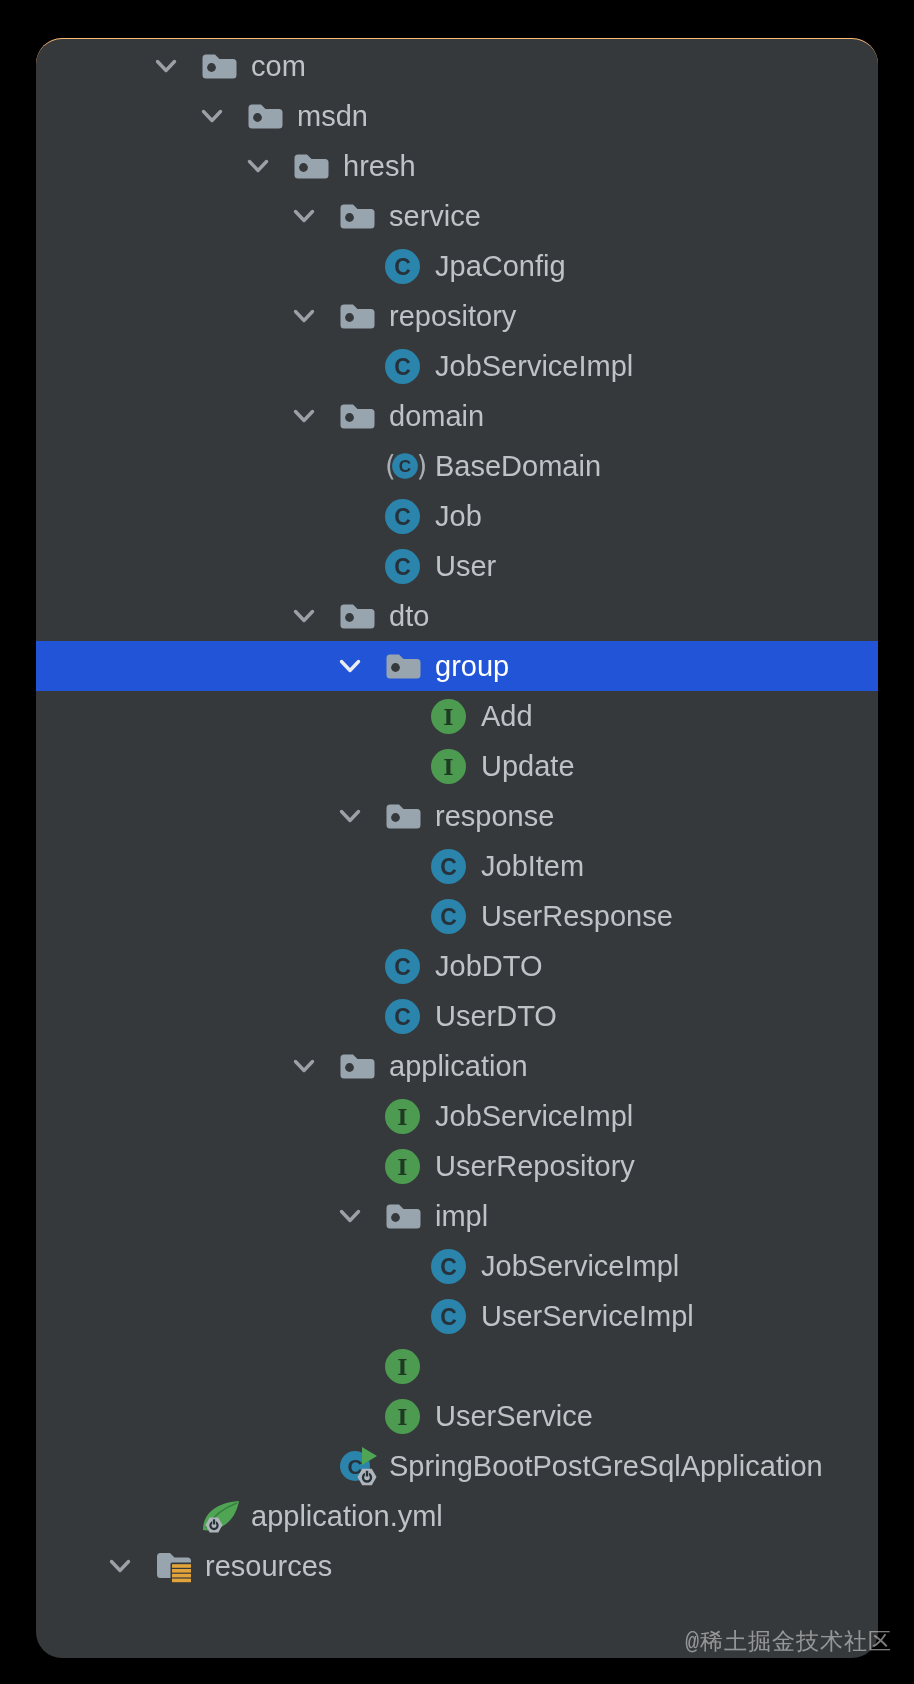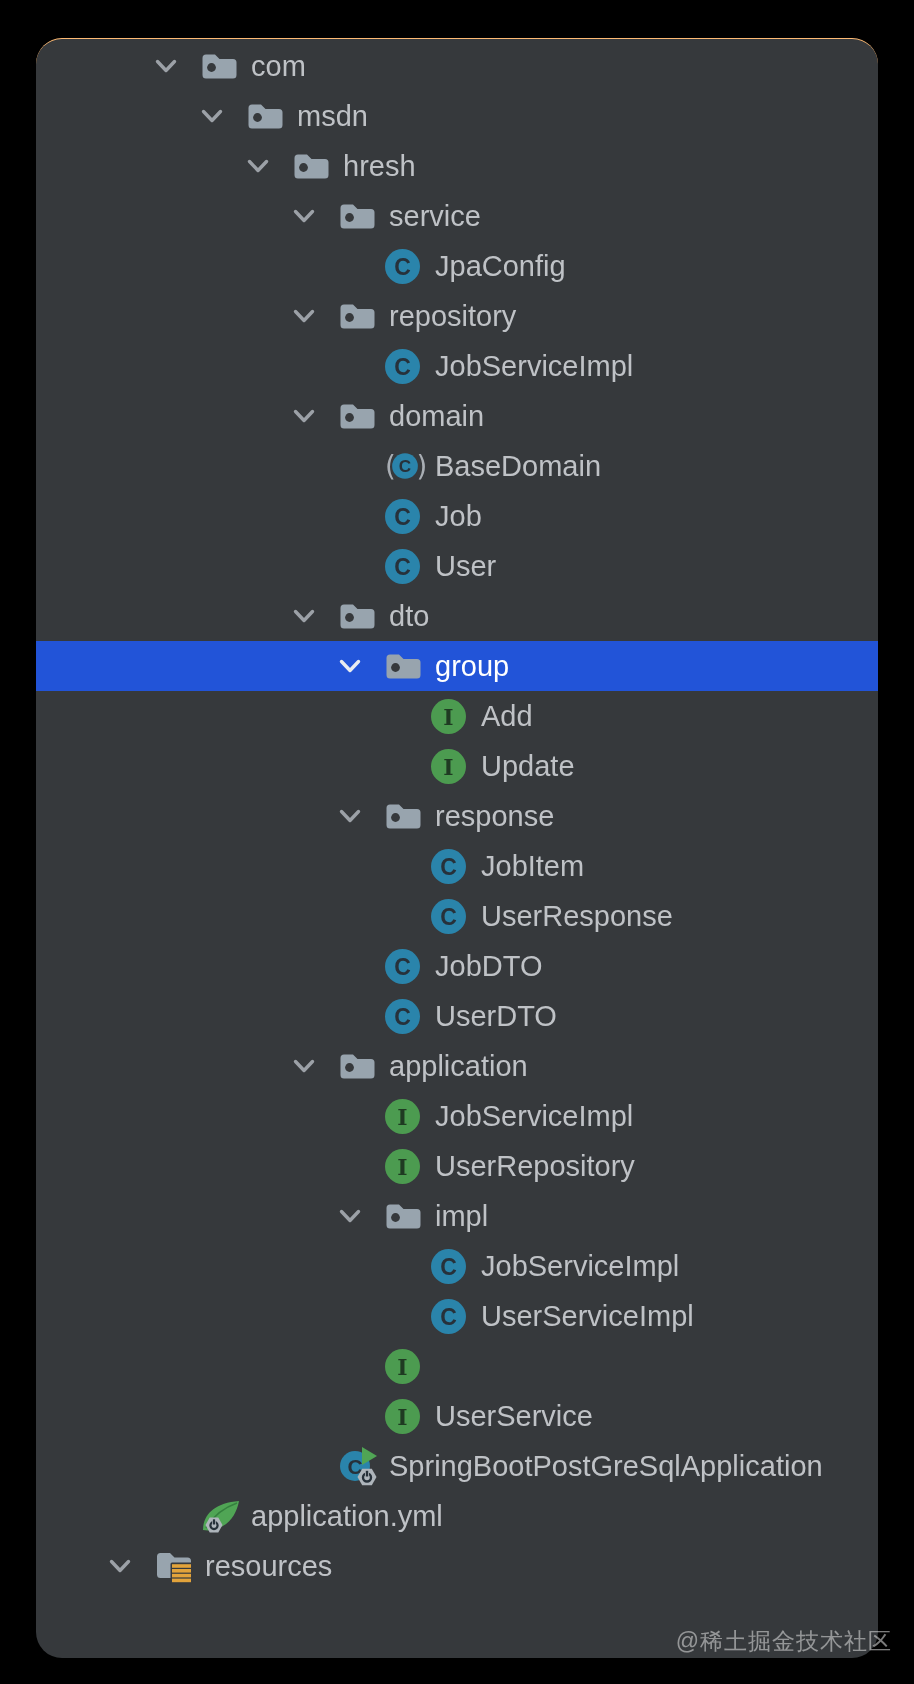--- a/index.html
+++ b/index.html
@@ -42,21 +42,21 @@
   .label{
     margin-left:10px;font-size:29px;line-height:50px;
     color:var(--text);white-space:nowrap;
   }
   .row.selected .label{color:#FFFFFF;}
   .row.selected .chev path{stroke:#E9ECF0;}
   .watermark{
     position:absolute;top:1626px;right:22px;
     font-size:23px;letter-spacing:1px;
     color:rgba(235,235,235,0.52);
-    font-family:Liberation Sans, sans-serif;
+    font-family:Liberation Mono, monospace;
   }
 </style>
 </head>
 <body>
 
 <div class="panel">
   <div class="tree" id="tree">
       <div class="row">
     <div class="gutter" style="width: 119px;"></div>
     <div class="chev-slot">

